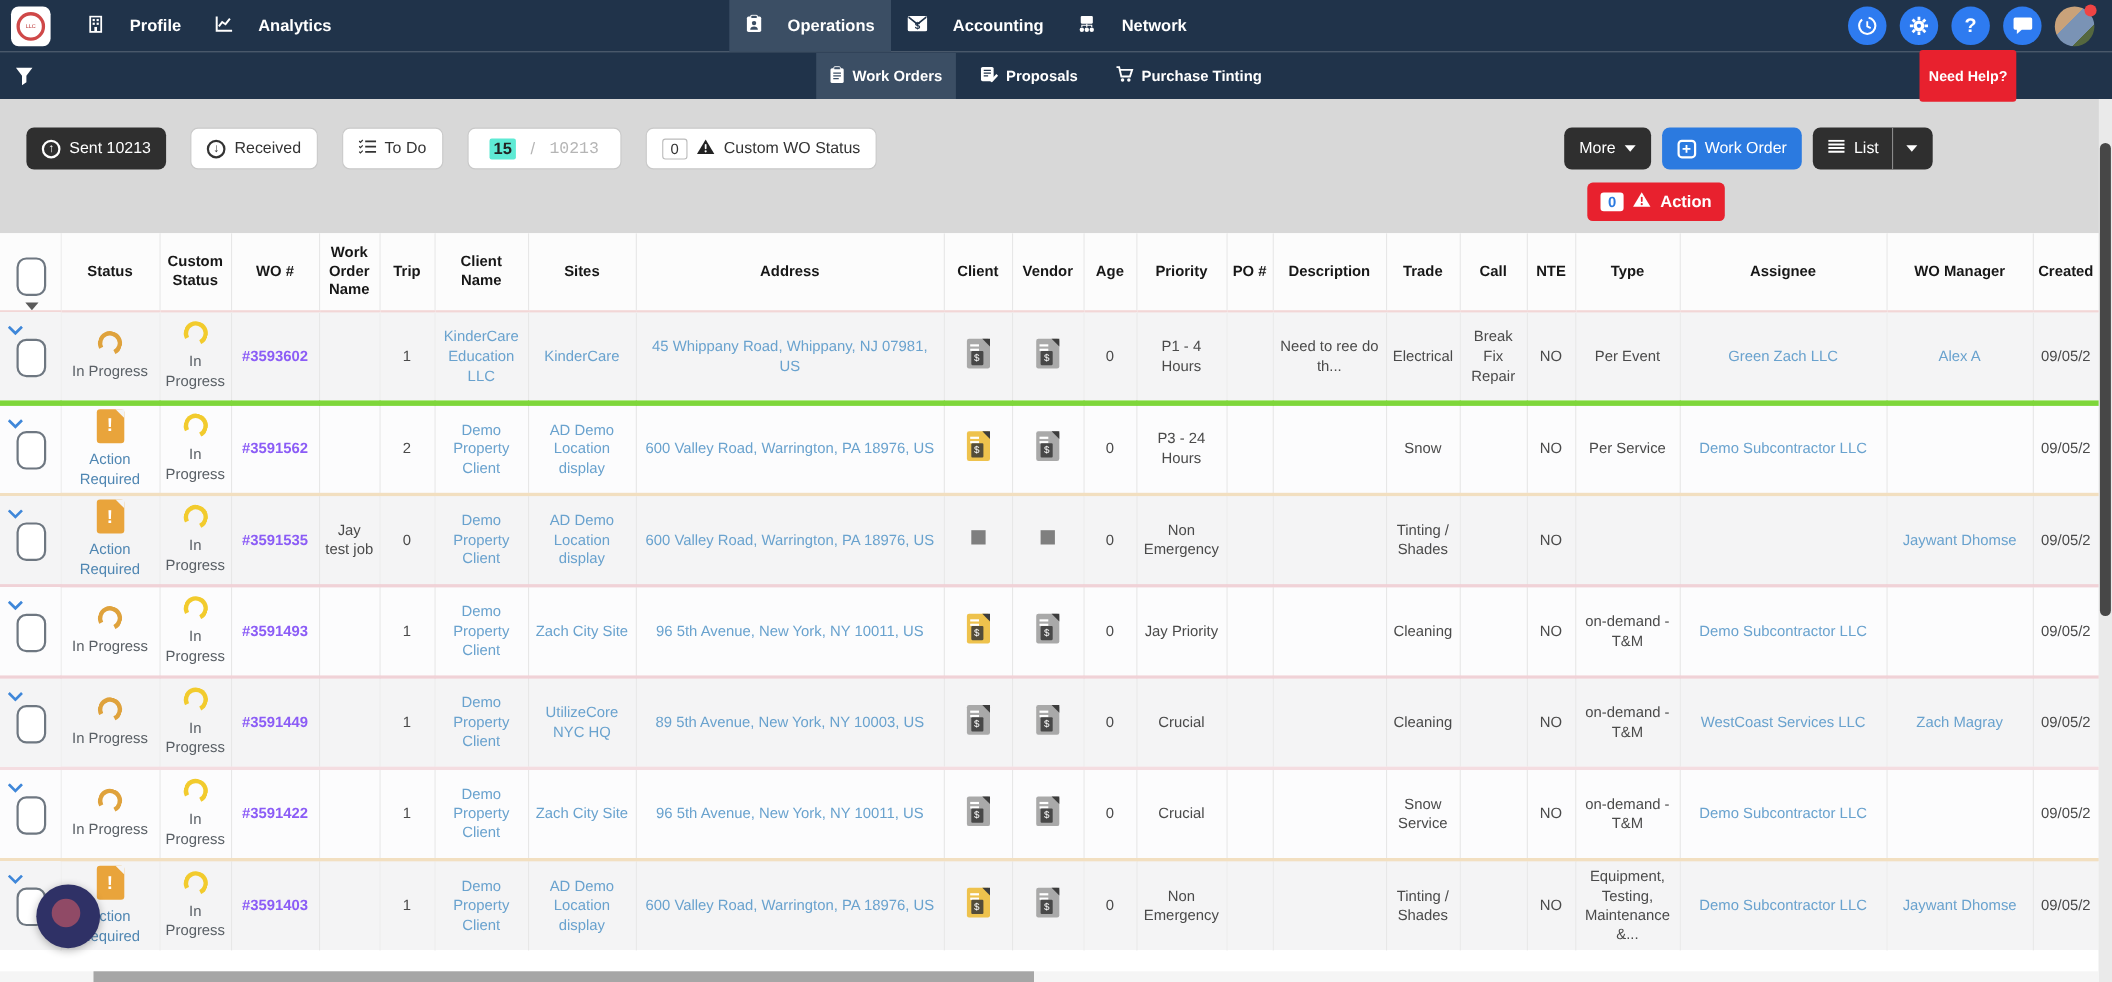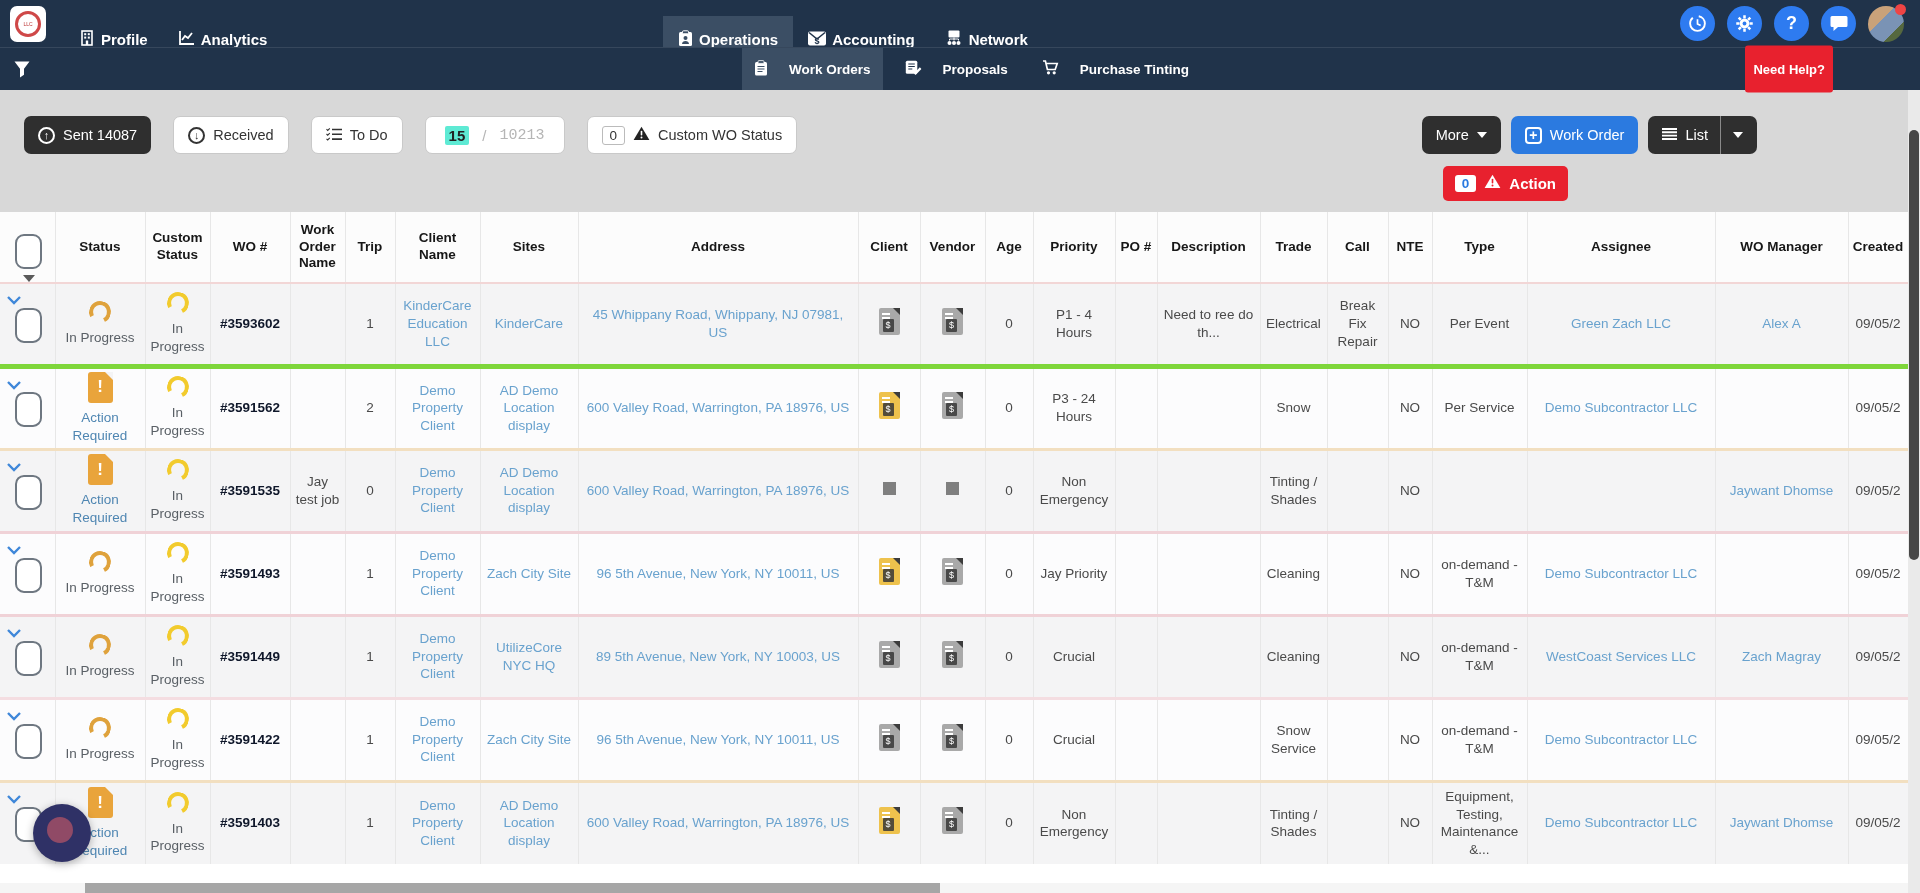--- a/index.html
+++ b/index.html
@@ -7,40 +7,40 @@
     font-family: "Liberation Sans", sans-serif; background: #d8d8d8; }
 
   
   .topnav { position: relative; height: 47px; background: #20334a;
     display: flex; align-items: center; color: #fff; }
   .logo-box { width: 36px; height: 36px; background: #fff; border-radius: 7px;
     margin-left: 10px; display: flex; align-items: center; justify-content: center; }
   .logo-ring { width: 26px; height: 26px; border: 3px solid #cf4848; border-radius: 50%;
     display: flex; align-items: center; justify-content: center; }
   .logo-ring i { font-style: normal; font-size: 5px; color: #b33; }
-  .nav-item { height: 100%; display: flex; align-items: center; gap: 6px;
-    padding: 0 15px; font-size: 15px; font-weight: 700; cursor: pointer; white-space: nowrap; margin-top: 16px; }
+  .nav-item { height: 100%; display: flex; align-items: center; gap: 23px;
+    padding: 0 15px; font-size: 15px; font-weight: 700; cursor: pointer; white-space: nowrap; }
   .nav-item.active { background: #3b4e64; }
   .nav-left { display: flex; height: 100%; margin-left: 18px; }
   .nav-center { position: absolute; left: 663px; top: 0; height: 100%; display: flex; }
   .nav-right { margin-left: auto; display: flex; align-items: center; gap: 12px; padding-right: 16px; }
   .circle-btn { width: 35px; height: 35px; border-radius: 50%; background: #2e7bf0;
     display: flex; align-items: center; justify-content: center; cursor: pointer;
     font-weight: 700; font-size: 18px; color: #fff; }
   .avatar { position: relative; width: 36px; height: 36px; border-radius: 50%;
     background: linear-gradient(135deg, #c9a27a 0 38%, #7a93b5 38% 72%, #55683f 72%); }
   .avatar .dot { position: absolute; top: -2px; right: -2px; width: 11px; height: 11px;
     border-radius: 50%; background: #ef4444; }
 
   
   .subnav { position: relative; height: 43px; background: #20334a;
     border-top: 1px solid rgba(255,255,255,.10); display: flex; align-items: center; color: #fff; }
   .funnel-wrap { margin-left: 14px; display: flex; align-items: center; cursor: pointer; }
   .sub-center { position: absolute; left: 742px; top: 0; height: 100%; display: flex; gap: 10px; }
-  .sub-item { height: 100%; display: flex; align-items: center; gap: 21px; padding: 0 12px;
+  .sub-item { height: 100%; display: flex; align-items: center; gap: 7px; padding: 0 12px;
     font-size: 13.5px; font-weight: 700; cursor: pointer; white-space: nowrap; }
   .sub-item.active { background: #3b4e64; }
   .need-help { position: absolute; right: 87px; top: 50%; transform: translateY(-50%);
     background: #e8212e; color: #fff; font-size: 13px; font-weight: 700;
     padding: 16px 8px; border-radius: 3px; cursor: pointer; }
 
   
   .toolbar-left { position: absolute; top: 116px; left: 24px; display: flex; gap: 22px; }
   .btn { height: 38px; border-radius: 7px; display: inline-flex; align-items: center;
     gap: 8px; padding: 0 14px; font-size: 14.5px; cursor: pointer; white-space: nowrap; }
@@ -95,21 +95,21 @@
   .s-act  .slab { color: #4f86b2; }
   .ring { display: inline-block; width: 22px; height: 22px; border-radius: 50%; }
   .ring-o { border: 4px solid #dfa23c; border-bottom-color: transparent; transform: rotate(18deg); }
   .ring-y { border: 4px solid #f2cb2d; border-bottom-color: transparent; transform: rotate(18deg); }
   .adoc { position: relative; display: inline-flex; align-items: center; justify-content: center;
     width: 25px; height: 31px; background: #e9a43b; border-radius: 3px;
     color: #fff; font-weight: 700; font-size: 17px; }
   .adoc i { position: absolute; top: 0; right: 0; width: 0; height: 0;
     border-left: 8px solid transparent; border-top: 8px solid #f4f4f5; }
   .lnk { color: #69a2ce; cursor: pointer; text-decoration: none; }
-  .wo { color: #0f172a; font-weight: 700; cursor: pointer; text-decoration: none; }
+  .wo { color: #8b5cf6; font-weight: 700; cursor: pointer; text-decoration: none; }
   .inv { position: relative; display: inline-block; width: 21px; height: 27px;
     border-radius: 2px; cursor: pointer; }
   .inv-g { background: #a9a9a9; }
   .inv-y { background: #eec24d; }
   .inv .fold { position: absolute; top: 0; right: 0; width: 0; height: 0;
     border-left: 7px solid #3c3c3c; border-bottom: 7px solid transparent;
     transform: scaleX(-1); }
   .inv::before { content: ""; position: absolute; left: 3px; top: 5px; width: 8px;
     height: 2px; background: #fff; box-shadow: 0 4px 0 #fff; }
   .inv em { position: absolute; left: 4px; bottom: 3px; width: 11px; height: 13px;
@@ -249,21 +249,21 @@
           </svg></span>
       <span>Purchase Tinting</span>
     </div>
   </div>
   <div class="need-help">Need Help?</div>
 </div>
 
 <div class="toolbar-left">
   <div class="btn btn-dark">
     <span class="arr-circle">↑</span>
-    <span>Sent 14087</span>
+    <span>Sent 10213</span>
   </div>
   <div class="btn btn-white">
     <span class="arr-circle">↓</span>
     <span>Received</span>
   </div>
   <div class="btn btn-white">
     <span><svg width="16" height="14" viewBox="0 0 16 14">
           <path d="M0.5 2.2l1.2 1.2L3.8 1.3M0.5 7l1.2 1.2L3.8 6.1M0.5 11.8l1.2 1.2 2.1-2.1" fill="none" stroke="#333" stroke-width="1.1"></path>
           <path d="M6 2.5h10M6 7.3h10M6 12.1h10" stroke="#333" stroke-width="1.6"></path>
         </svg></span>

